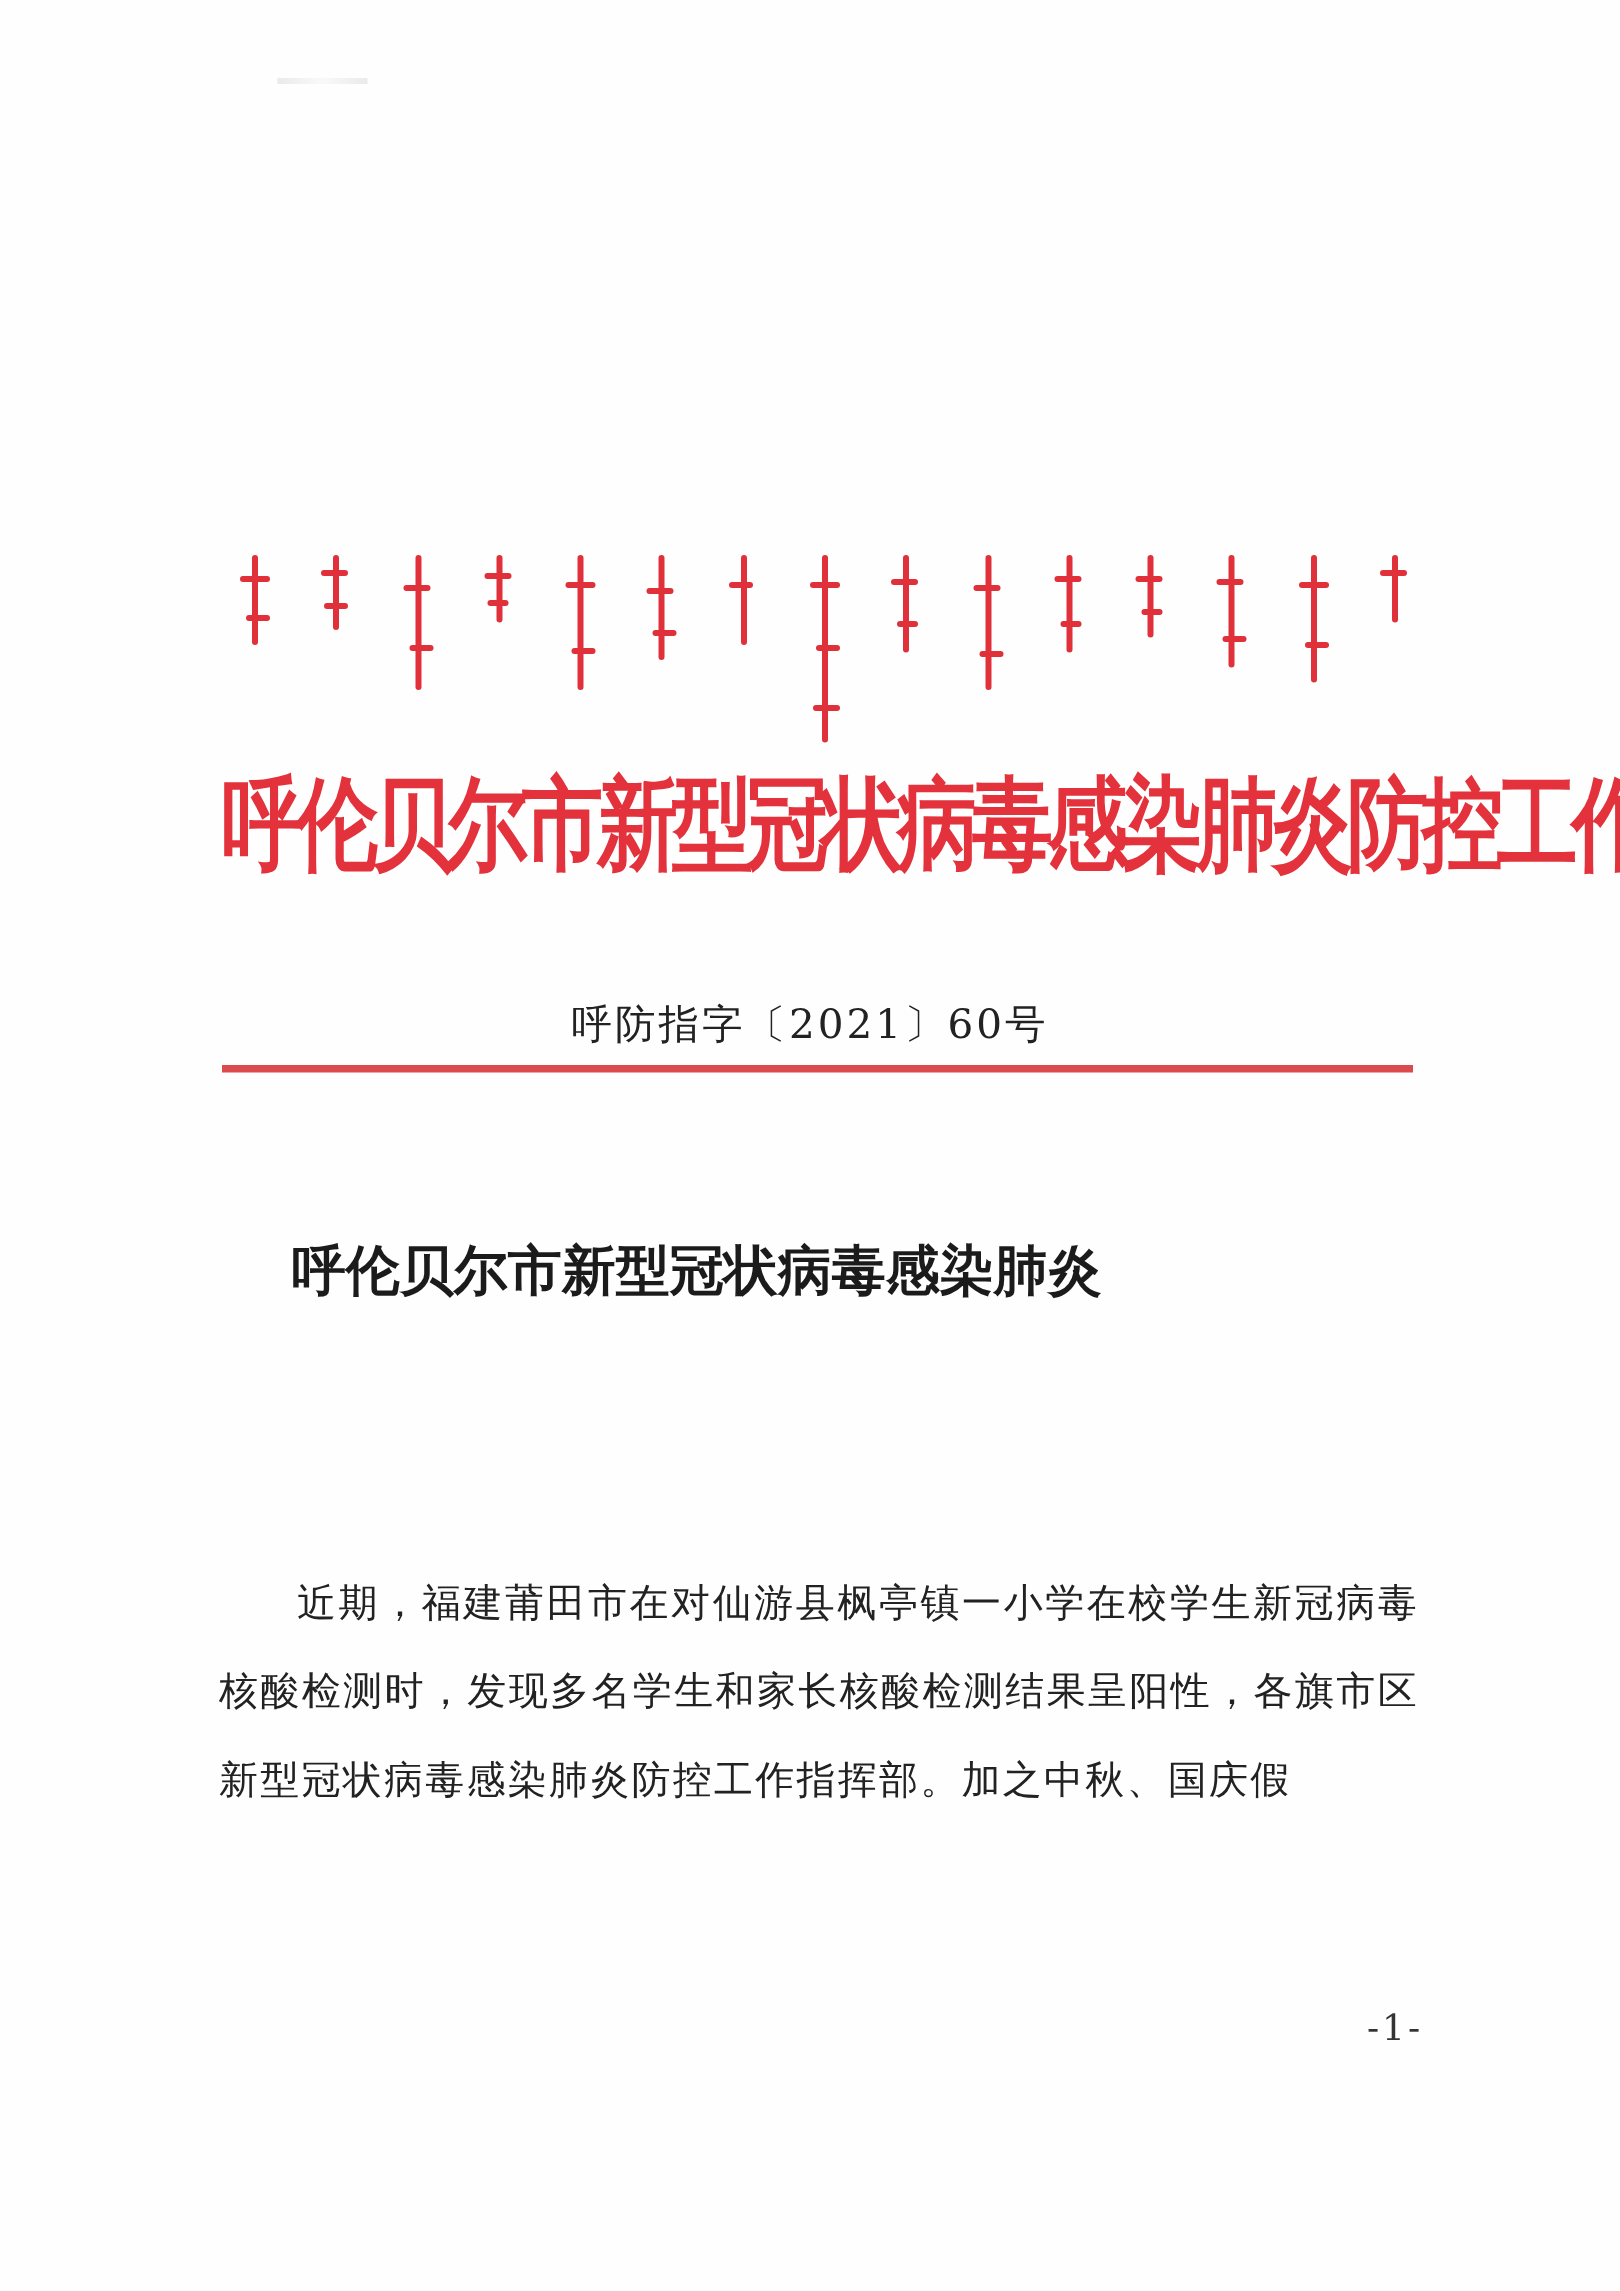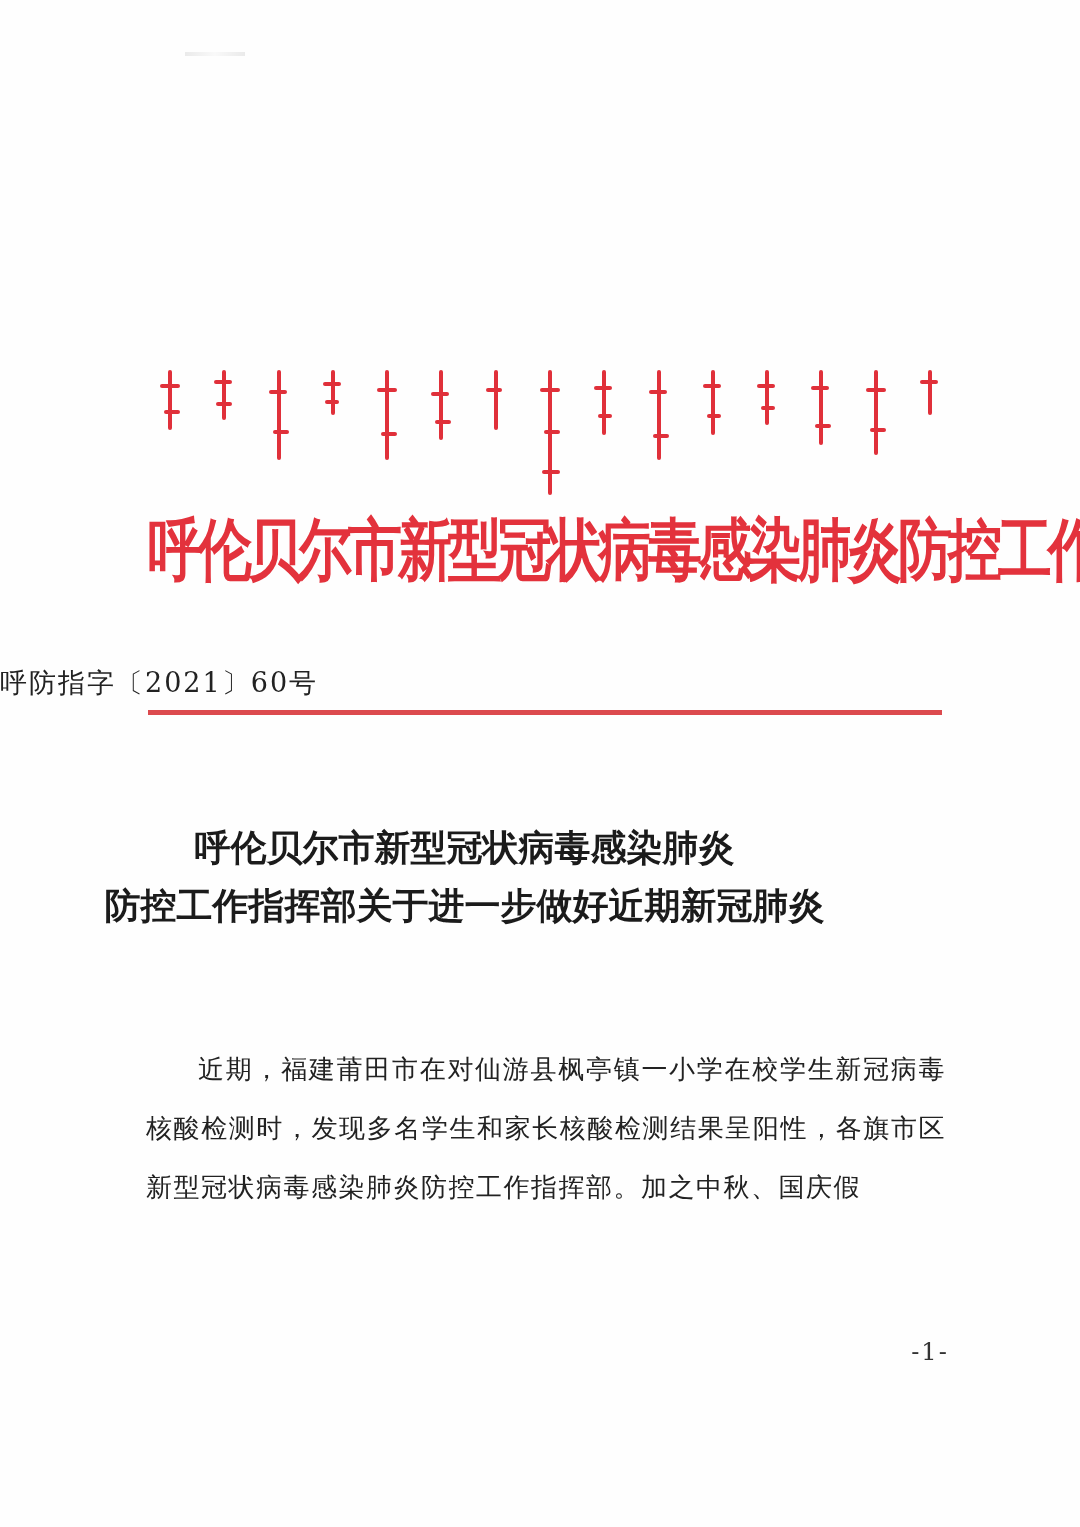--- a/index.html
+++ b/index.html
@@ -16,21 +16,21 @@
       display: flex; justify-content: space-between; align-items: flex-start; }
     .mongol-word { position: relative; width: 20px; }
     .mongol-word .stem { position: absolute; left: 8px; top: 0; width: 4px; background: #e0303a; border-radius: 2px; }
     .mongol-word .tick { position: absolute; height: 4px; background: #e0303a; border-radius: 2px; }
 
     .org-header { position: absolute; left: 148px; top: 505px; width: 795px; height: 90px;
       color: #e3323c; font-family: "DejaVu Sans", "Liberation Sans", sans-serif; font-weight: bold;
       font-size: 54px; line-height: 90px; text-align: center; letter-spacing: -4px;
       transform: scaleY(1.25); transform-origin: center; white-space: nowrap; }
 
-    .doc-number { position: absolute; left: 0; top: 665px; width: 1080px; text-align: left;
+    .doc-number { position: absolute; left: 0; top: 665px; width: 1080px; text-align: center;
       font-family: "DejaVu Serif", "Liberation Serif", serif; font-size: 27px; color: #222; letter-spacing: 2px; }
 
     .red-rule { position: absolute; left: 148px; top: 710px; width: 794px; height: 5px; background: #dc4a4e; }
 
     .title-block { position: absolute; left: 0; top: 818px; width: 929px; text-align: center;
       font-family: "DejaVu Serif", "Liberation Serif", serif; font-weight: bold; font-size: 36px;
       line-height: 58px; color: #1b1b1b; }
     .title-line { display: block; white-space: nowrap; }
 
     .body-text { position: absolute; left: 146px; top: 1040px; width: 800px;
@@ -126,21 +126,20 @@
   </div>
 
   <div class="org-header">呼伦贝尔市新型冠状病毒感染肺炎防控工作指挥部</div>
 
   <div class="doc-number">呼防指字〔2021〕60号</div>
 
   <div class="red-rule"></div>
 
   <div class="title-block">
     <span class="title-line">呼伦贝尔市新型冠状病毒感染肺炎</span>
-    <span class="title-line">防控工作指挥部关于进一步做好近期新冠肺炎</span>
   </div>
 
   <div class="body-text">
     <p class="para indent">近期，福建莆田市在对仙游县枫亭镇一小学在校学生新冠病毒核酸检测时，发现多名学生和家长核酸检测结果呈阳性，各旗市区新型冠状病毒感染肺炎防控工作指挥部。加之中秋、国庆假</p>
   </div>
 
   <div class="page-number">-1-</div>
 </div>
 
 </body></html>

